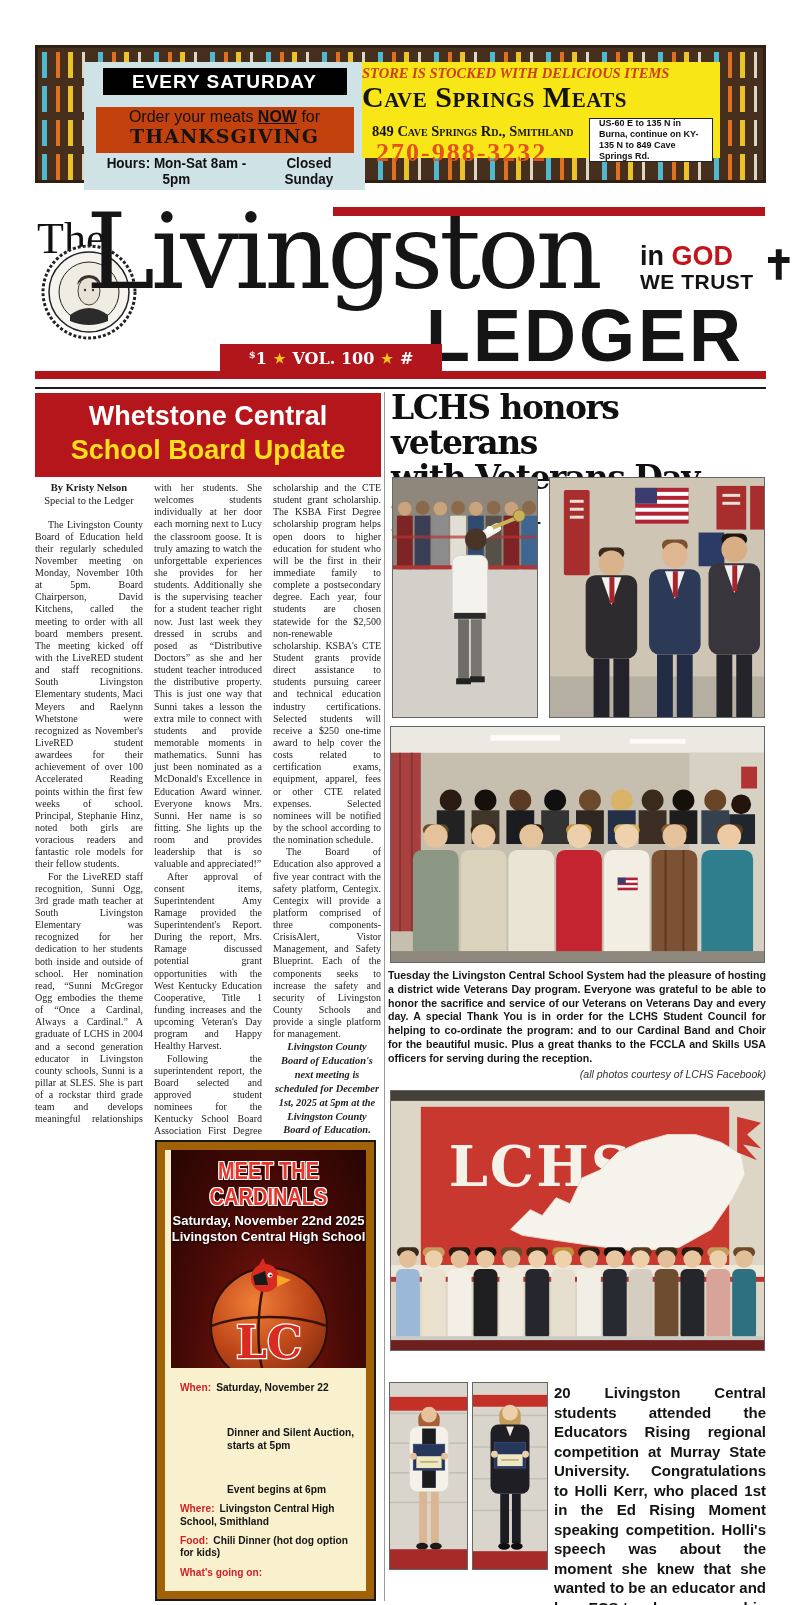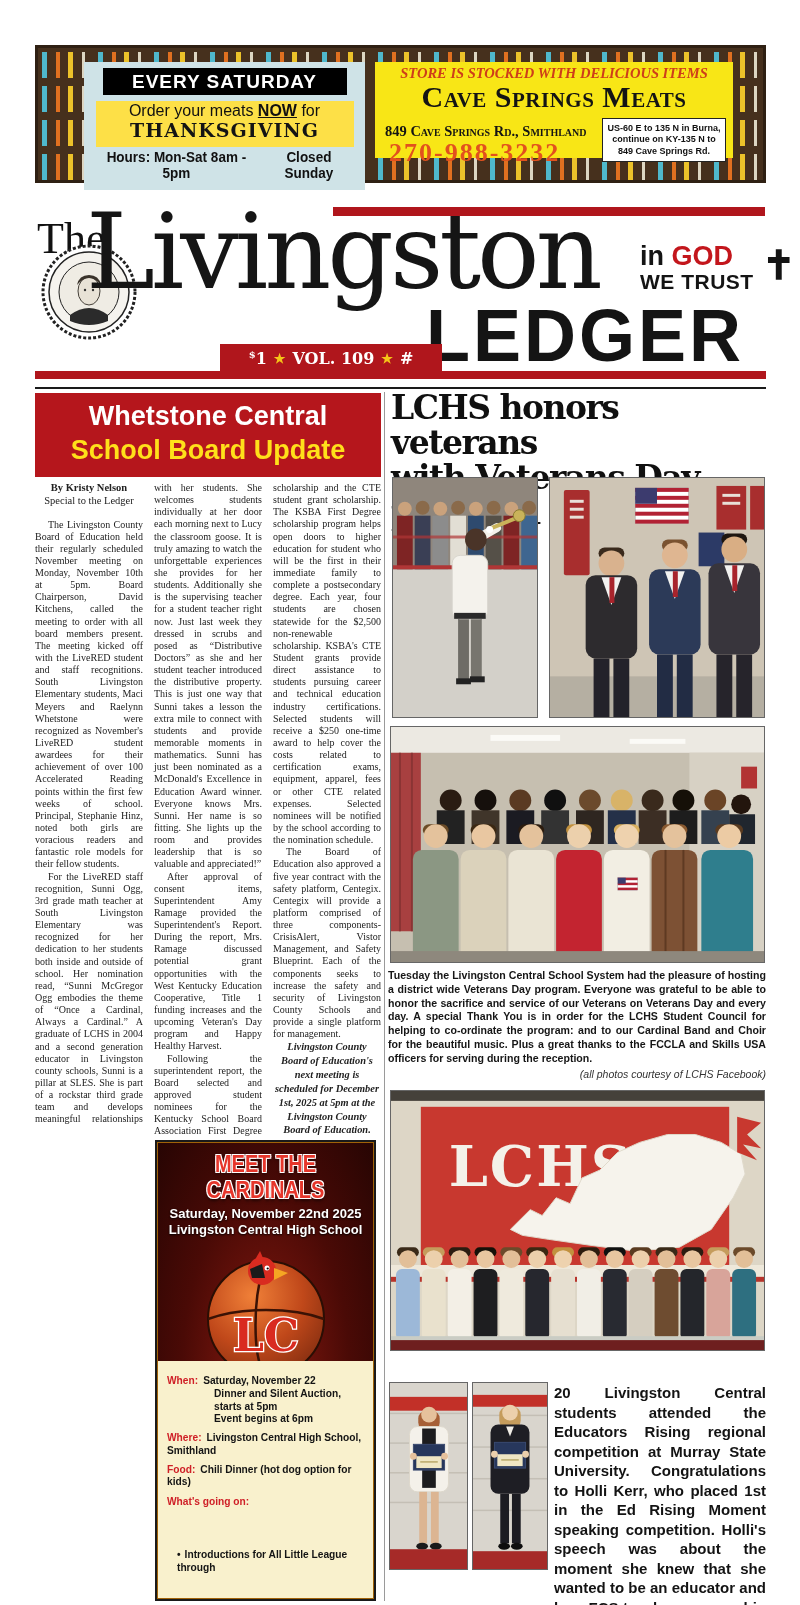--- a/index.html
+++ b/index.html
@@ -14,38 +14,38 @@
       repeating-linear-gradient(0deg, rgba(70,48,29,0) 0 26px, #46301d 26px 34px),
       repeating-linear-gradient(90deg,
         rgba(0,0,0,0) 0 4px, #4fb8cc 4px 9px, rgba(0,0,0,0) 9px 18px,
         #e07020 18px 22px, rgba(0,0,0,0) 22px 30px,
         #ecc22a 30px 35px, rgba(0,0,0,0) 35px 44px,
         #ddd6c2 44px 47px, rgba(0,0,0,0) 47px 56px);
     border:3px solid #2f2013;box-sizing:border-box;}
   .ta-left{position:absolute;left:46px;top:14px;width:281px;height:128px;background:#cfe3e7;text-align:center;}
   .ta-banner{margin:6px auto 0;width:244px;height:27px;background:#000;color:#fff;
     font-weight:bold;font-size:19px;line-height:27px;letter-spacing:1px;}
-  .ta-white{margin:6px auto 0;width:258px;height:46px;background:#fde047;}
+  .ta-white{margin:12px auto 0;width:258px;height:46px;background:#c2410c;}
   .ta-order{font-size:16px;padding-top:1px;color:#111;}
   .ta-now{font-weight:bold;text-decoration:underline;}
   .ta-thanks{font-family:"DejaVu Serif",serif;font-weight:bold;font-size:19px;letter-spacing:1px;color:#141414;line-height:1.1;}
   .ta-hours{display:flex;justify-content:space-between;padding:3px 8px 0;
     font-weight:bold;font-size:13.5px;color:#111;transform:scaleY(1.05);}
-  .ta-right{position:absolute;left:337px;top:14px;width:358px;height:96px;background:#f8e616;text-align:center;}
+  .ta-right{position:absolute;left:324px;top:14px;width:358px;height:96px;background:#f8e616;}
   .ta-tag{margin-top:3px;color:#ce3d1a;font-family:"Liberation Serif",serif;
     font-weight:bold;font-style:italic;font-size:14.5px;}
   .ta-name{font-family:"Liberation Serif",serif;font-variant:small-caps;font-weight:bold;
     font-size:30px;line-height:1.02;color:#141414;letter-spacing:.5px;}
   .ta-addr{position:absolute;left:10px;top:61px;font-family:"Liberation Serif",serif;
     font-variant:small-caps;font-weight:bold;font-size:14.5px;color:#141414;}
   .ta-phone{position:absolute;left:14px;top:76px;color:#e2511e;font-family:"Liberation Serif",serif;
     font-weight:bold;font-size:26px;letter-spacing:2px;}
   .ta-dir{position:absolute;right:7px;top:56px;width:124px;height:44px;background:#fff;
     border:1.5px solid #222;font-weight:bold;font-size:9px;line-height:1.25;color:#111;
-    display:flex;align-items:center;justify-content:center;padding:1px;box-sizing:border-box;}
+    display:flex;align-items:center;justify-content:center;padding:9px;box-sizing:border-box;}
 
   
   .mh-topbar{left:333px;top:207px;width:432px;height:9px;background:#b0161c;}
   .mh-the{left:37px;top:213px;font-family:"Liberation Serif",serif;font-size:44px;color:#111;}
   .mh-seal{left:40px;top:243px;width:98px;height:98px;}
   .mh-liv{left:86px;top:200px;font-family:"DejaVu Serif",serif;font-size:104px;
     letter-spacing:-4px;color:#151515;line-height:1;}
   .mh-motto{left:640px;top:243px;text-align:left;line-height:1;}
   .mh-motto .l1{font-weight:bold;font-size:27px;color:#141414;}
   .mh-motto .god{color:#c3161c;}
@@ -87,33 +87,33 @@
   .photoC{left:390px;top:726px;width:375px;height:237px;}
   .photoD{left:390px;top:1090px;width:375px;height:261px;}
   .photoE{left:389px;top:1382px;width:79px;height:188px;}
   .photoF{left:472px;top:1382px;width:76px;height:188px;}
   .vd-caption{left:388px;top:969px;width:378px;font-weight:bold;font-size:10.6px;
     line-height:1.3;text-align:justify;color:#161616;}
   .vd-credit{text-align:right;font-weight:normal;font-style:italic;font-size:10.5px;color:#333;margin-top:3px;}
 
   
   .cards-ad{left:155px;top:1140px;width:221px;height:461px;border:2px solid #1a1a1a;box-sizing:border-box;background:#f9f1cd;}
-  .ca-inner{border:1px solid #a16207;height:100%;box-sizing:border-box;overflow:hidden;}
+  .ca-inner{border:8px solid #a16207;height:100%;box-sizing:border-box;overflow:hidden;padding-left:6px;}
   .ca-top{height:218px;background:radial-gradient(ellipse at 50% 105%, #8a1a10 0%, #4a0a06 55%, #270503 100%);
     position:relative;text-align:center;overflow:hidden;}
   .ca-title{padding-top:7px;font-weight:900;font-size:20px;color:#e6362b;letter-spacing:0;
     text-shadow:-1px -1px 0 #fff,1px -1px 0 #fff,-1px 1px 0 #fff,1px 1px 0 #fff,0 2px 3px rgba(0,0,0,.6);
     transform:scaleY(1.15);transform-origin:top center;}
   .ca-date{margin-top:10px;color:#fff;font-weight:bold;font-size:13px;text-shadow:0 1px 2px #000;}
   .ca-venue{margin-top:1px;color:#fff;font-weight:bold;font-size:13px;text-shadow:0 1px 2px #000;}
   .ca-ball{position:absolute;bottom:-10px;left:50%;transform:translateX(-50%);width:152px;height:122px;}
   .ca-bottom{padding:8px 9px 0;font-weight:bold;font-size:10.2px;color:#141414;line-height:1.25;}
   .ca-lbl{color:#cf2027;margin-right:5px;margin-top:12px;}
   .ca-row{margin-top:6px;}
-  .ca-sub{margin-left:47px;}
+  .ca-sub{margin-left:47px;margin-top:32px;}
   .ca-whats{color:#cf2027;margin-top:7px;}
   .ca-bul{margin-left:10px;margin-top:40px;}
   .ca-dot{margin-right:4px;}
   .ca-cont{margin-left:21px;}
 
   
   .edu-text{left:554px;top:1383px;width:212px;font-weight:bold;font-size:15px;
     line-height:1.3;text-align:justify;color:#131313;}
 </style>
 </head>
@@ -157,21 +157,21 @@
   <div class="abs mh-liv">Livingston</div>
   <div class="abs mh-motto">
     <div class="l1"><span>in</span> <span class="god">GOD</span></div>
     <div class="l2">WE TRUST</div>
     <span class="mh-cross">✝</span>
   </div>
   <div class="abs mh-ledger">LEDGER</div>
   <div class="abs mh-pricebar">
     <span><span class="dollar">$</span><span>1</span></span>
     <span class="star">★</span>
-    <span>VOL. 109</span>
+    <span>VOL. 100</span>
     <span class="star">★</span>
     <span>#</span>
   </div>
   <div class="abs mh-botbar"></div>
 
   <div class="abs rule-h"></div>
   <div class="abs rule-v"></div>
 
   <div class="abs sb-head">
     <div class="h1">Whetstone Central</div>

